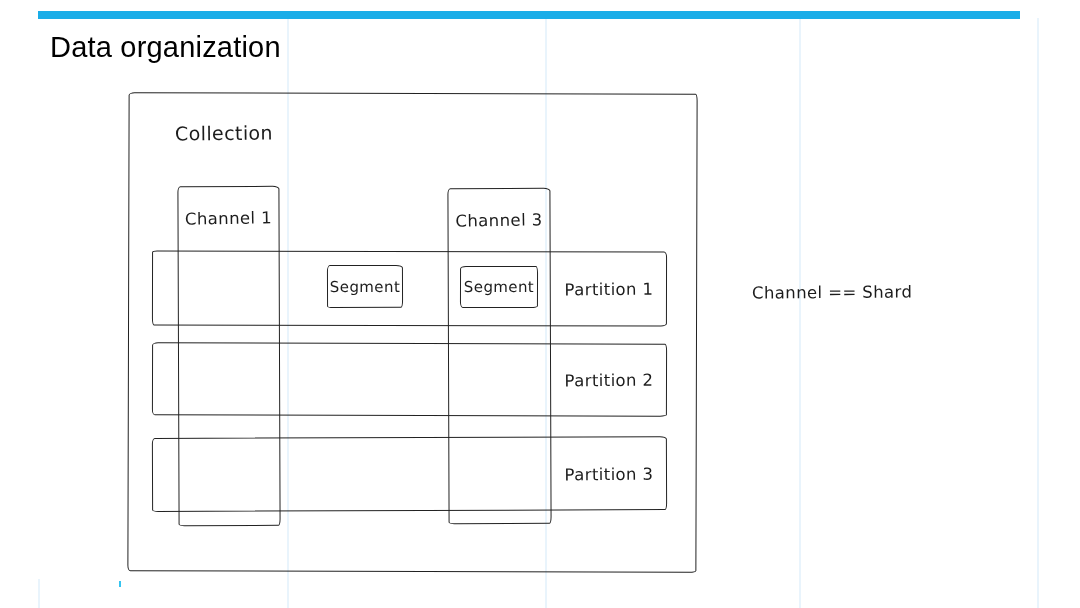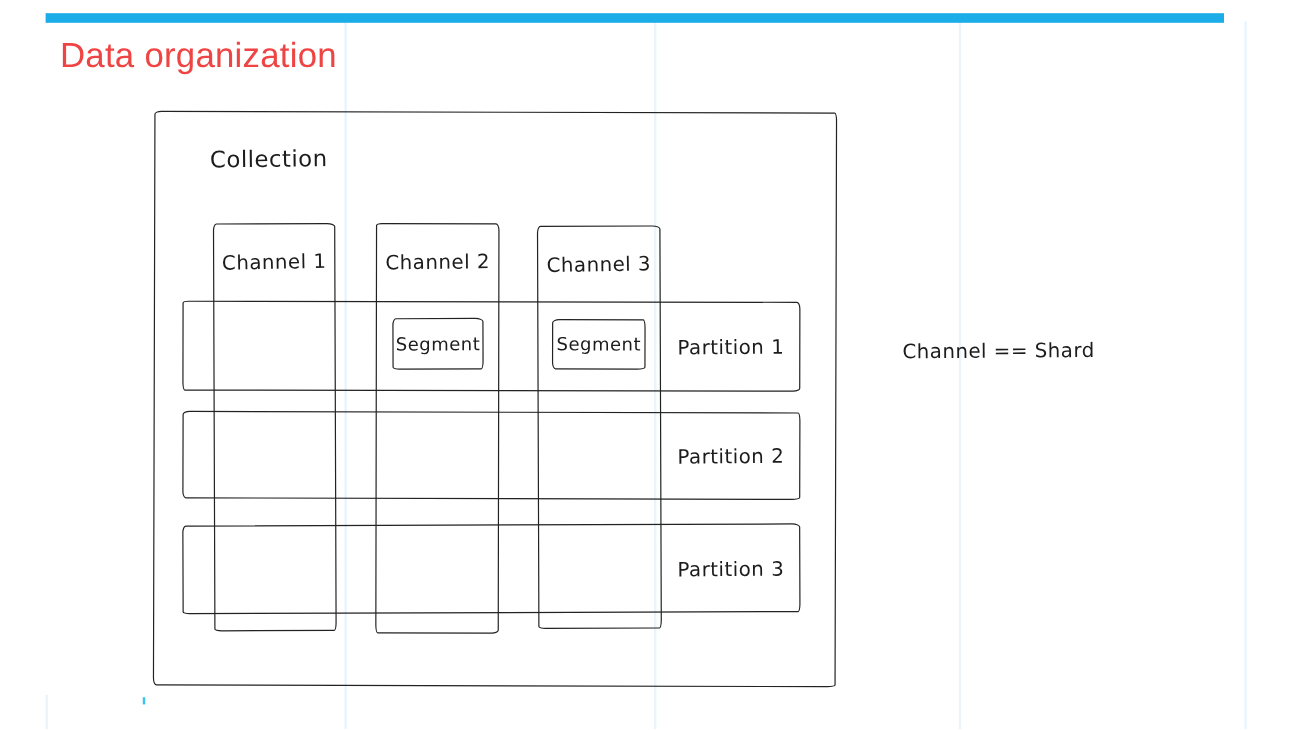--- a/index.html
+++ b/index.html
@@ -20,21 +20,21 @@
     position:absolute;left:119px;top:581px;width:2px;height:6px;
     background:#35c4f0;
   }
   .topbar{
     position:absolute;left:38px;top:11px;width:982px;height:8px;
     background:#1aade8;
   }
   .title{
     position:absolute;left:50px;top:31px;
     font-size:29px;font-weight:500;letter-spacing:.2px;
-    color:#ef4444;
+    color:#000000;
   }
   
   .sketch{
     position:absolute;
     border:1.7px solid #222222;
     background:transparent;
     box-sizing:border-box;
   }
   .r1{border-radius:6px 2px 7px 3px / 3px 7px 2px 6px;transform:rotate(.15deg);}
   .r2{border-radius:3px 7px 2px 6px / 6px 3px 7px 2px;transform:rotate(-.2deg);}
@@ -83,23 +83,20 @@
   <div class="topbar"></div>
 
   <div class="title">Data organization</div>
 
   <div class="sketch r1" style="left:128px;top:93px;width:569px;height:479px;"></div>
   <div class="hand collection-label">Collection</div>
 
   <div class="sketch r2" style="left:178px;top:186px;width:102px;height:340px;">
     <div class="hand channel-label">Channel 1</div>
   </div>
-  <div class="sketch r3" style="left:313px;top:186px;width:103px;height:342px;">
-    <div class="hand channel-label">Channel 2</div>
-  </div>
   <div class="sketch r2" style="left:448px;top:188px;width:103px;height:336px;">
     <div class="hand channel-label">Channel 3</div>
   </div>
 
   <div class="sketch r3" style="left:152px;top:251px;width:515px;height:75px;"></div>
   <div class="sketch r1" style="left:152px;top:343px;width:515px;height:73px;"></div>
   <div class="sketch r2" style="left:152px;top:437px;width:515px;height:74px;"></div>
 
   <div class="hand partition-label-area" style="left:551px;top:252px;">Partition 1</div>
   <div class="hand partition-label-area" style="left:551px;top:343px;">Partition 2</div>

